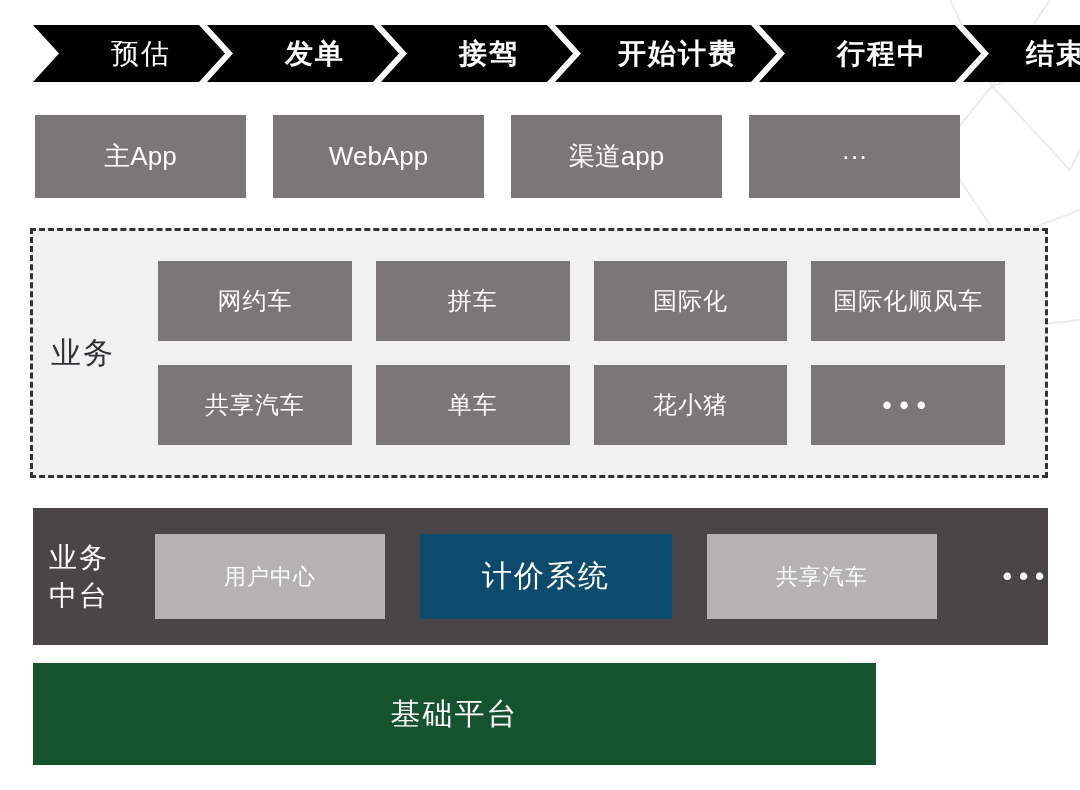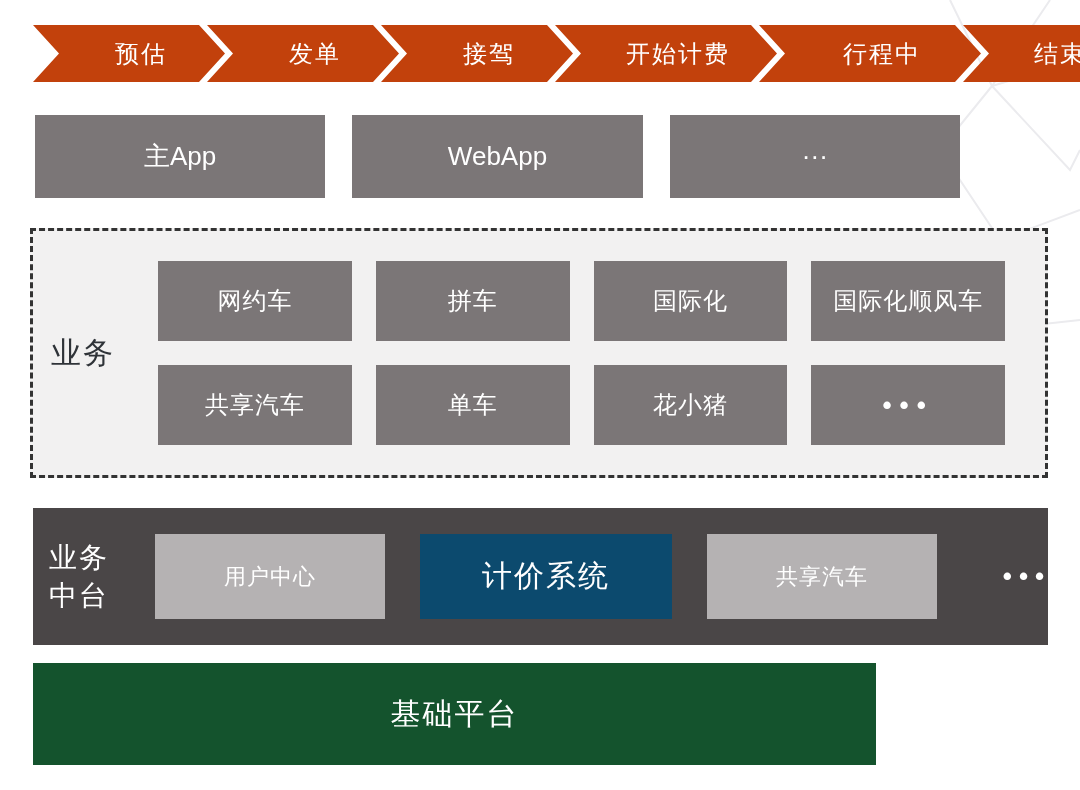--- a/index.html
+++ b/index.html
@@ -10,29 +10,29 @@
   }
   
   .bg-decor{position:absolute;top:0;right:0;pointer-events:none;}
 
   
   .flow-row{
     position:absolute;top:25px;left:33px;height:57px;
     display:flex;align-items:stretch;
   }
   .chevron{
-    background:#c2410c;color:#ffffff;
+    background:#000000;color:#ffffff;
     display:flex;align-items:center;justify-content:center;
-    font-size:24px;letter-spacing:2px;
+    font-size:28px;letter-spacing:2px;
     padding-left:24px;
     clip-path:polygon(0 0, calc(100% - 26px) 0, 100% 50%, calc(100% - 26px) 100%, 0 100%, 26px 50%);
   }
   .chevron.small{width:168px;}
   .chevron.large{width:198px;}
-  .chevron + .chevron{margin-left:-18px;}
+  .chevron + .chevron{margin-left:-18px;font-weight:bold;}
 
   
   .app-row{
     position:absolute;top:115px;left:35px;width:925px;height:83px;
     display:flex;gap:27px;
   }
   .app-box{
     flex:1;background:#7b7677;color:#ffffff;
     display:flex;align-items:center;justify-content:center;
     font-size:26px;
@@ -123,20 +123,21 @@
       <span>行程中</span>
     </div>
   <div class="chevron large">
       <span>结束计费</span>
     </div>
 </div>
 
 <div class="app-row">
   <div class="app-box">主App</div>
   <div class="app-box">WebApp</div>
+  <div class="app-box">渠道app</div>
   <div class="app-box">···</div>
 </div>
 
 <div class="business-section">
   <div class="business-label">业务</div>
   <div class="business-grid">
     <div class="business-box">网约车</div>
     <div class="business-box">拼车</div>
     <div class="business-box">国际化</div>
     <div class="business-box">国际化顺风车</div>

